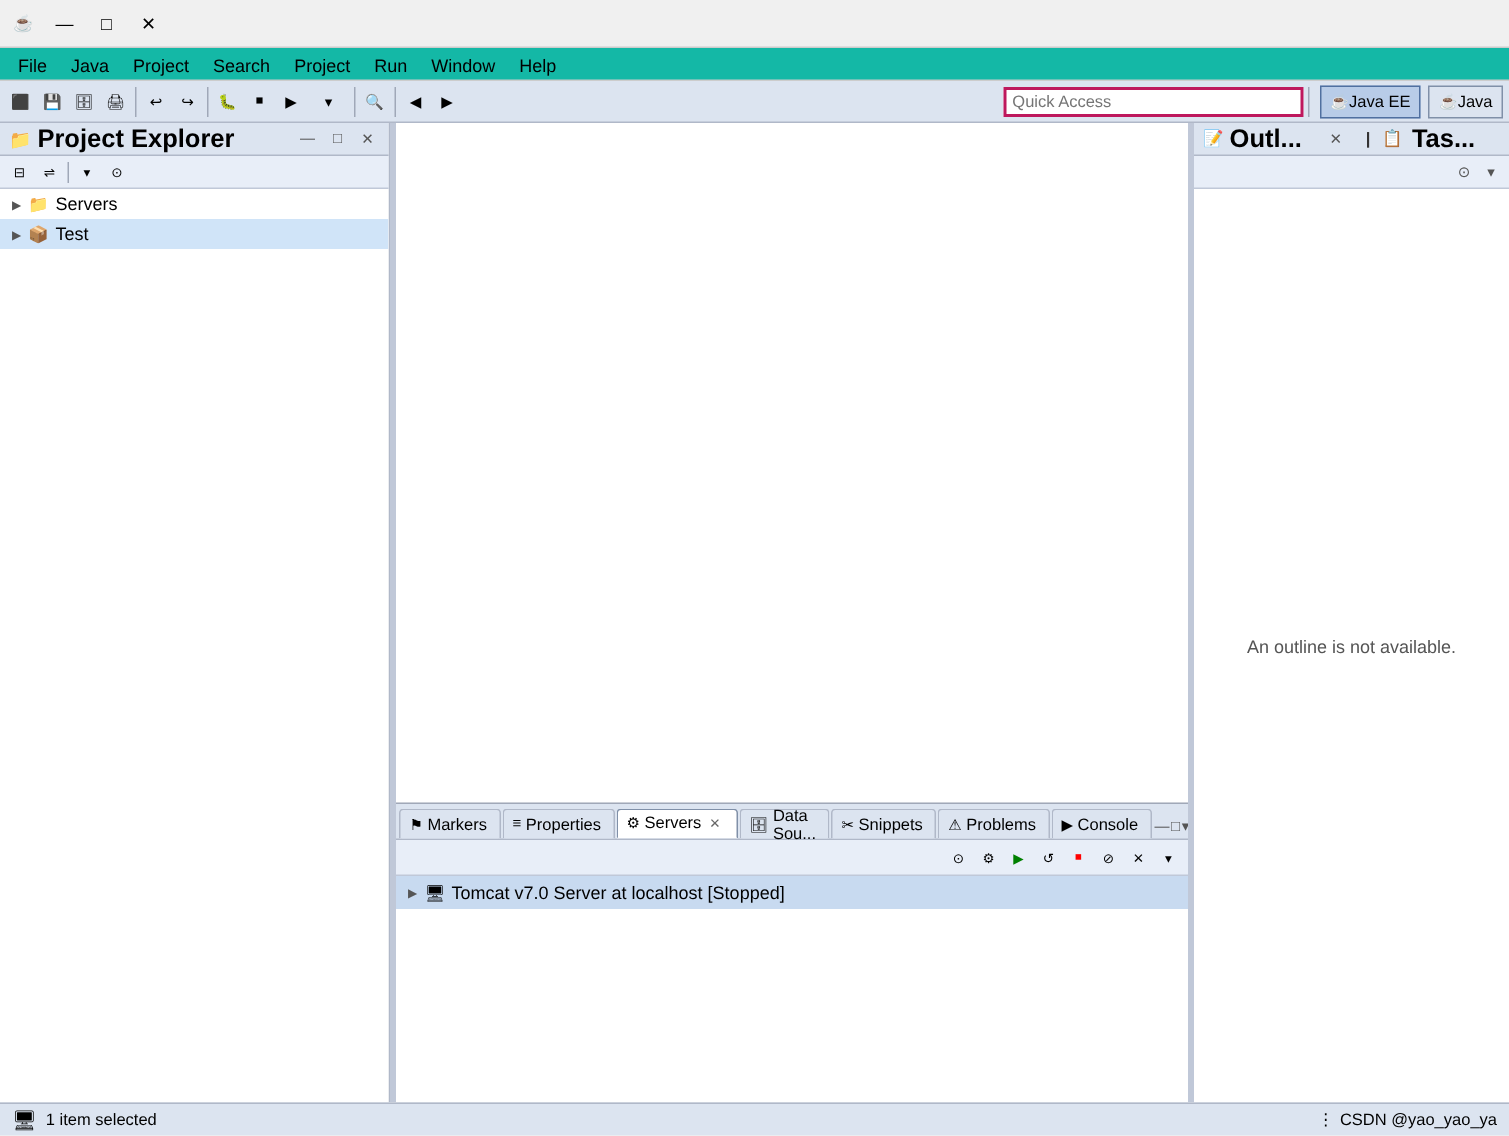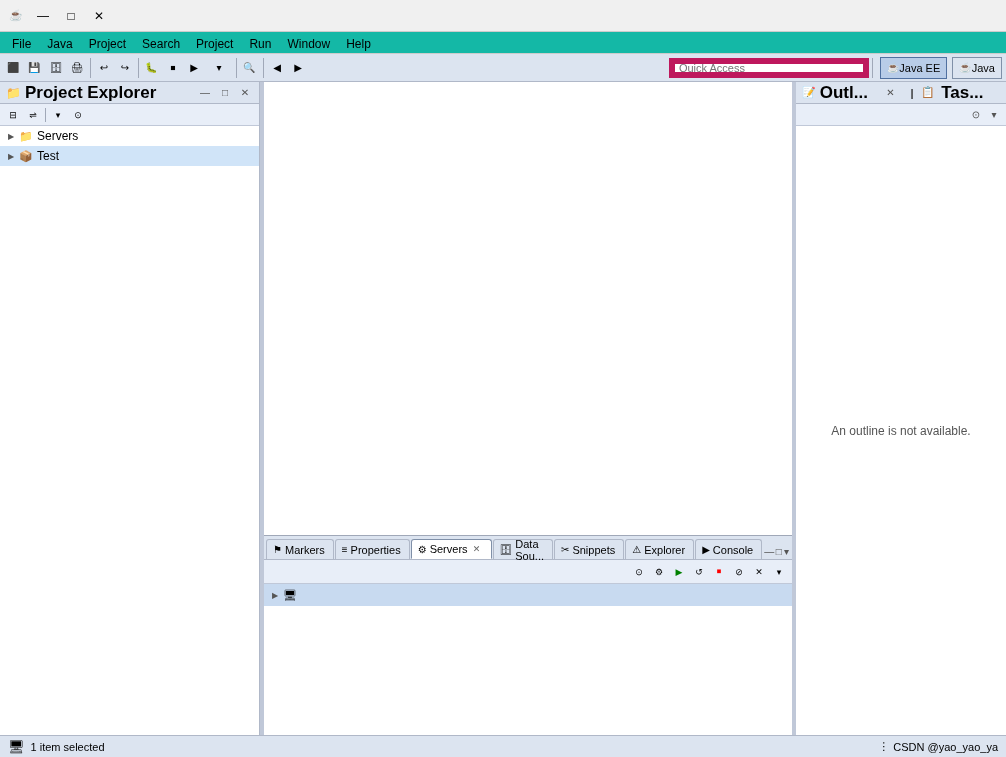--- a/index.html
+++ b/index.html
@@ -89,21 +89,21 @@
       justify-content: center;
       font-size: 10px;
       border-radius: 2px;
     }
     .toolbar-btn-wide {
       width: 28px;
     }
     .quick-access-input {
       width: 200px;
       height: 20px;
-      border: 6px solid #be185d;
+      border: 2px solid #be185d;
       background: white;
       padding: 0 4px;
       font-size: 11px;
       color: #666;
     }
     .perspective-btn {
       display: flex;
       align-items: center;
       padding: 2px 6px;
       border: 1px solid #8090a8;
@@ -503,21 +503,21 @@
         <div class="tab">
           <span class="tab-icon">🗄</span>
           <span>Data Sou...</span>
         </div>
         <div class="tab">
           <span class="tab-icon">✂</span>
           <span>Snippets</span>
         </div>
         <div class="tab">
           <span class="tab-icon">⚠</span>
-          <span>Explorer</span>
+          <span>Problems</span>
         </div>
         <div class="tab">
           <span class="tab-icon">▶</span>
           <span>Console</span>
         </div>
         <div style="flex:1;"></div>
         <button class="panel-icon-btn" title="Minimize">—</button>
         <button class="panel-icon-btn" title="Maximize">□</button>
         <button class="panel-icon-btn" title="View Menu">▾</button>
       </div>
@@ -530,20 +530,21 @@
         <button class="bottom-toolbar-btn" title="Stop Server" style="color:red;">⏹</button>
         <button class="bottom-toolbar-btn" title="Disconnect">⊘</button>
         <button class="bottom-toolbar-btn" title="Remove">✕</button>
         <button class="bottom-toolbar-btn" title="View Menu">▾</button>
       </div>
 
       <div class="bottom-content">
         <div class="server-item selected">
           <span class="tree-arrow">▶</span>
           <span class="tree-icon">🖥</span>
+          <span class="tree-label">Tomcat v7.0 Server at localhost  [Stopped]</span>
         </div>
       </div>
     </div>
   </div>
 
   <div class="v-splitter"></div>
 
   <div class="right-panel">
     <div class="panel-header">
       <span style="font-size:11px;">📝</span>

